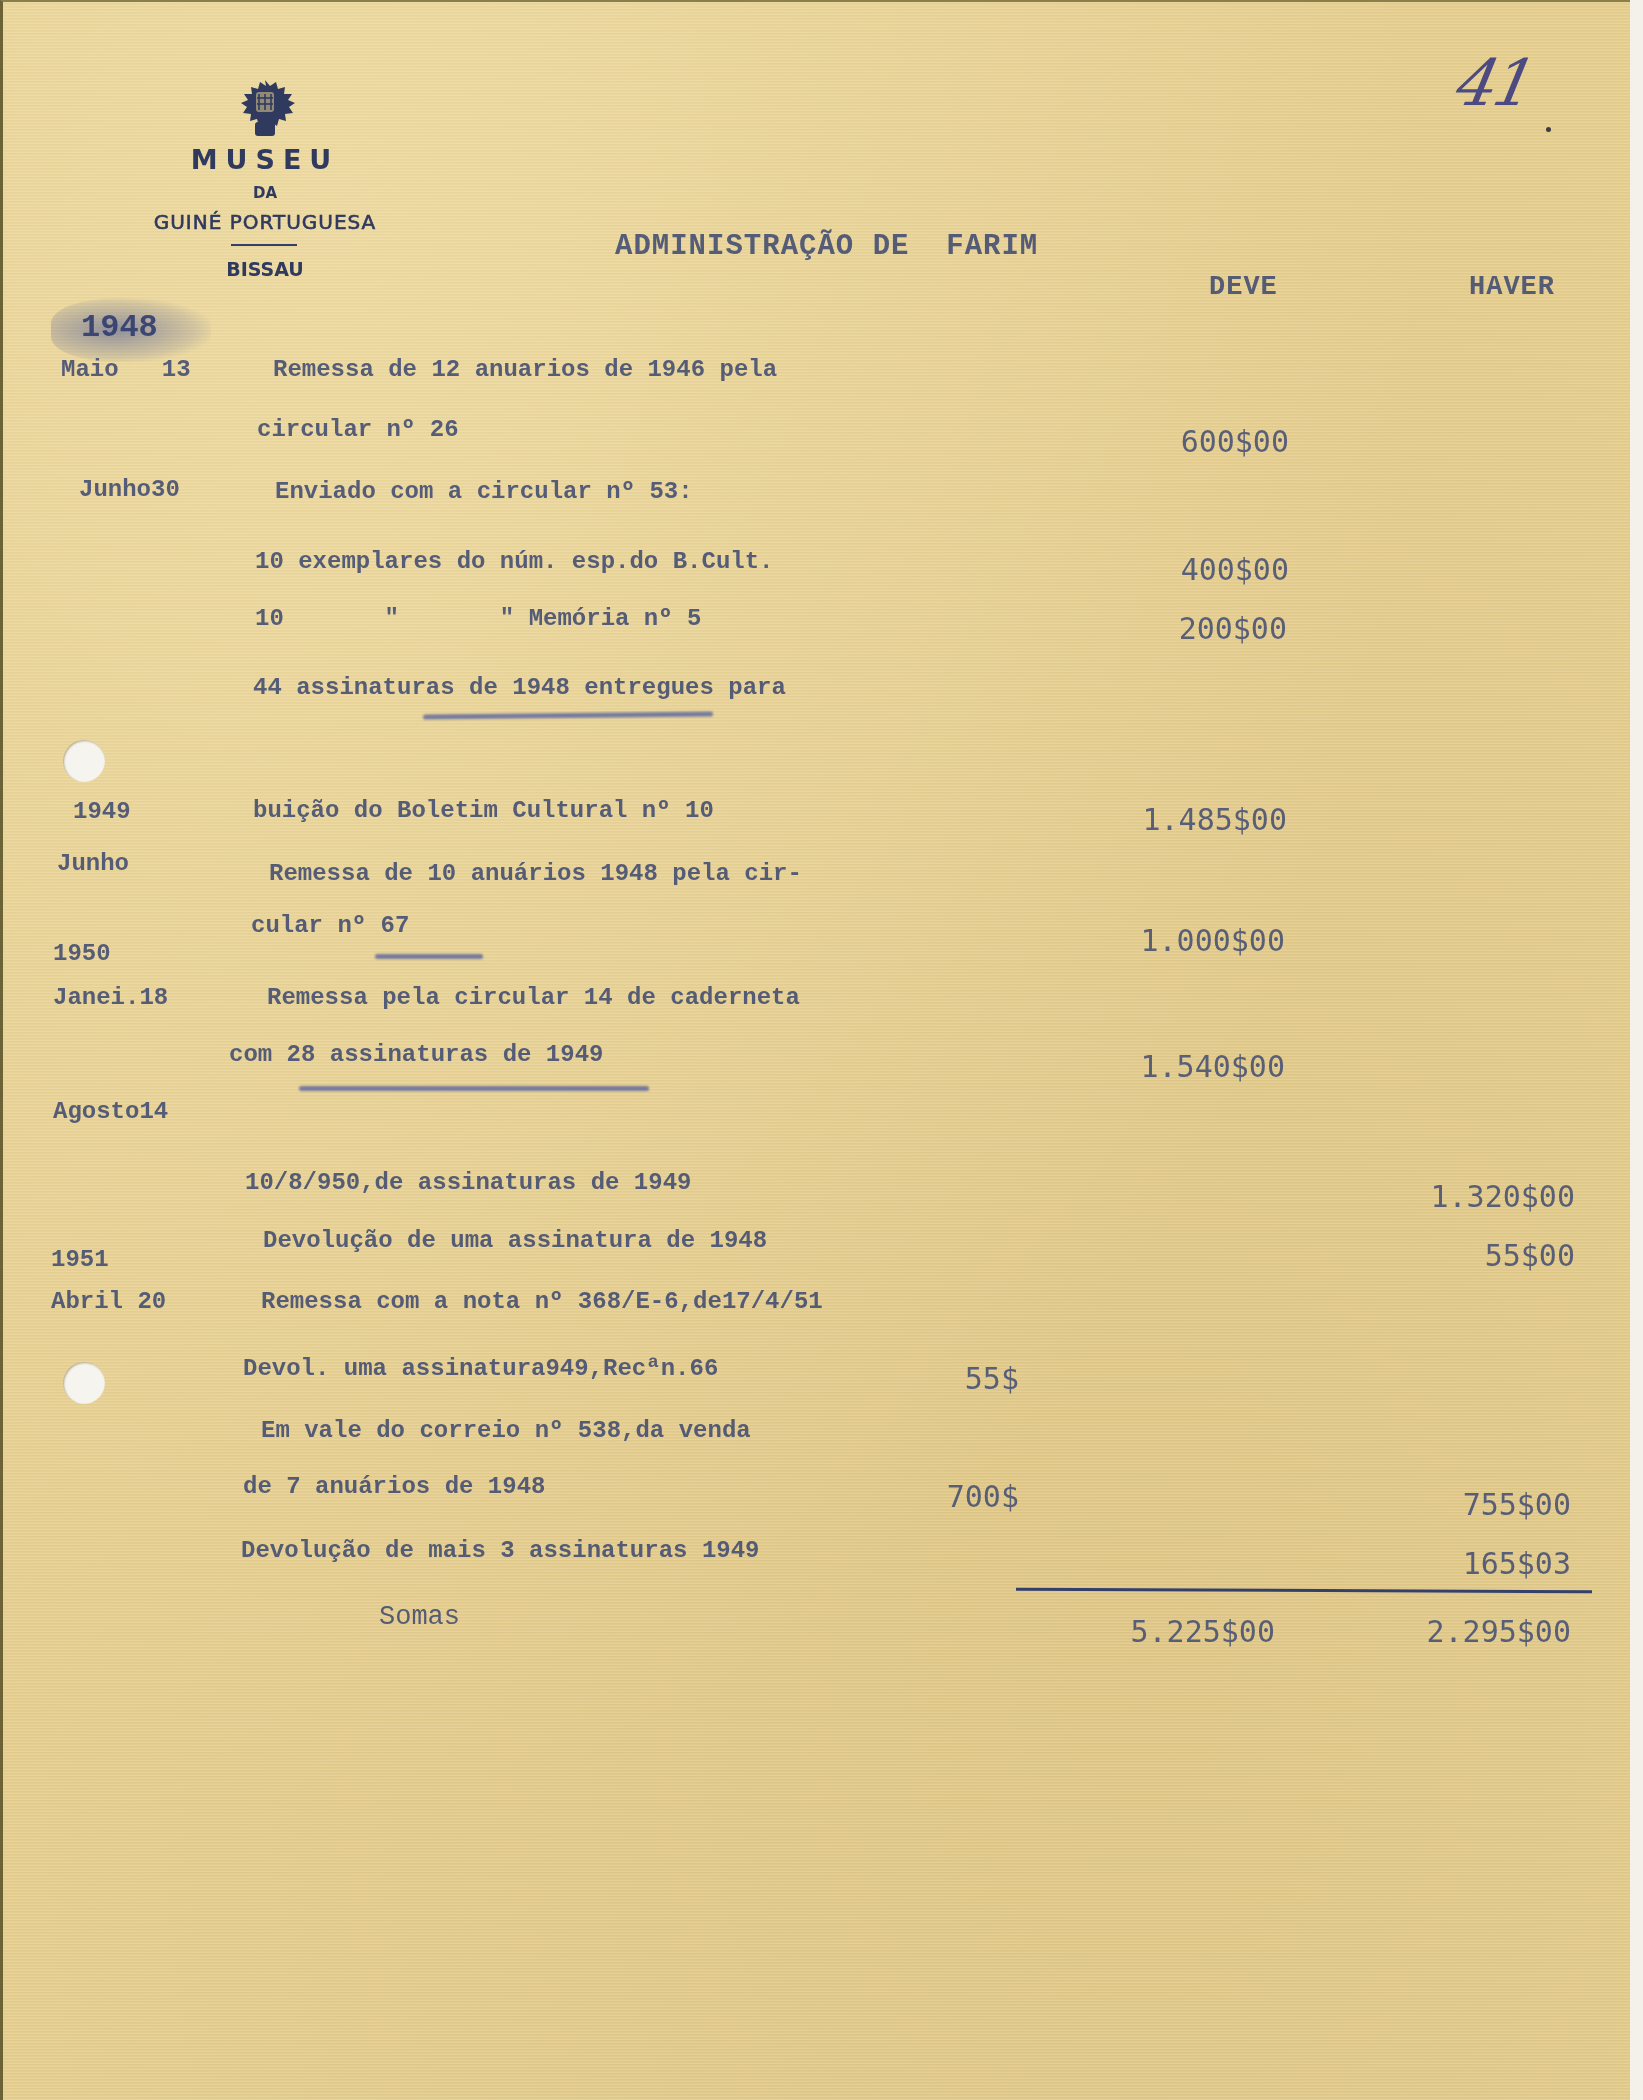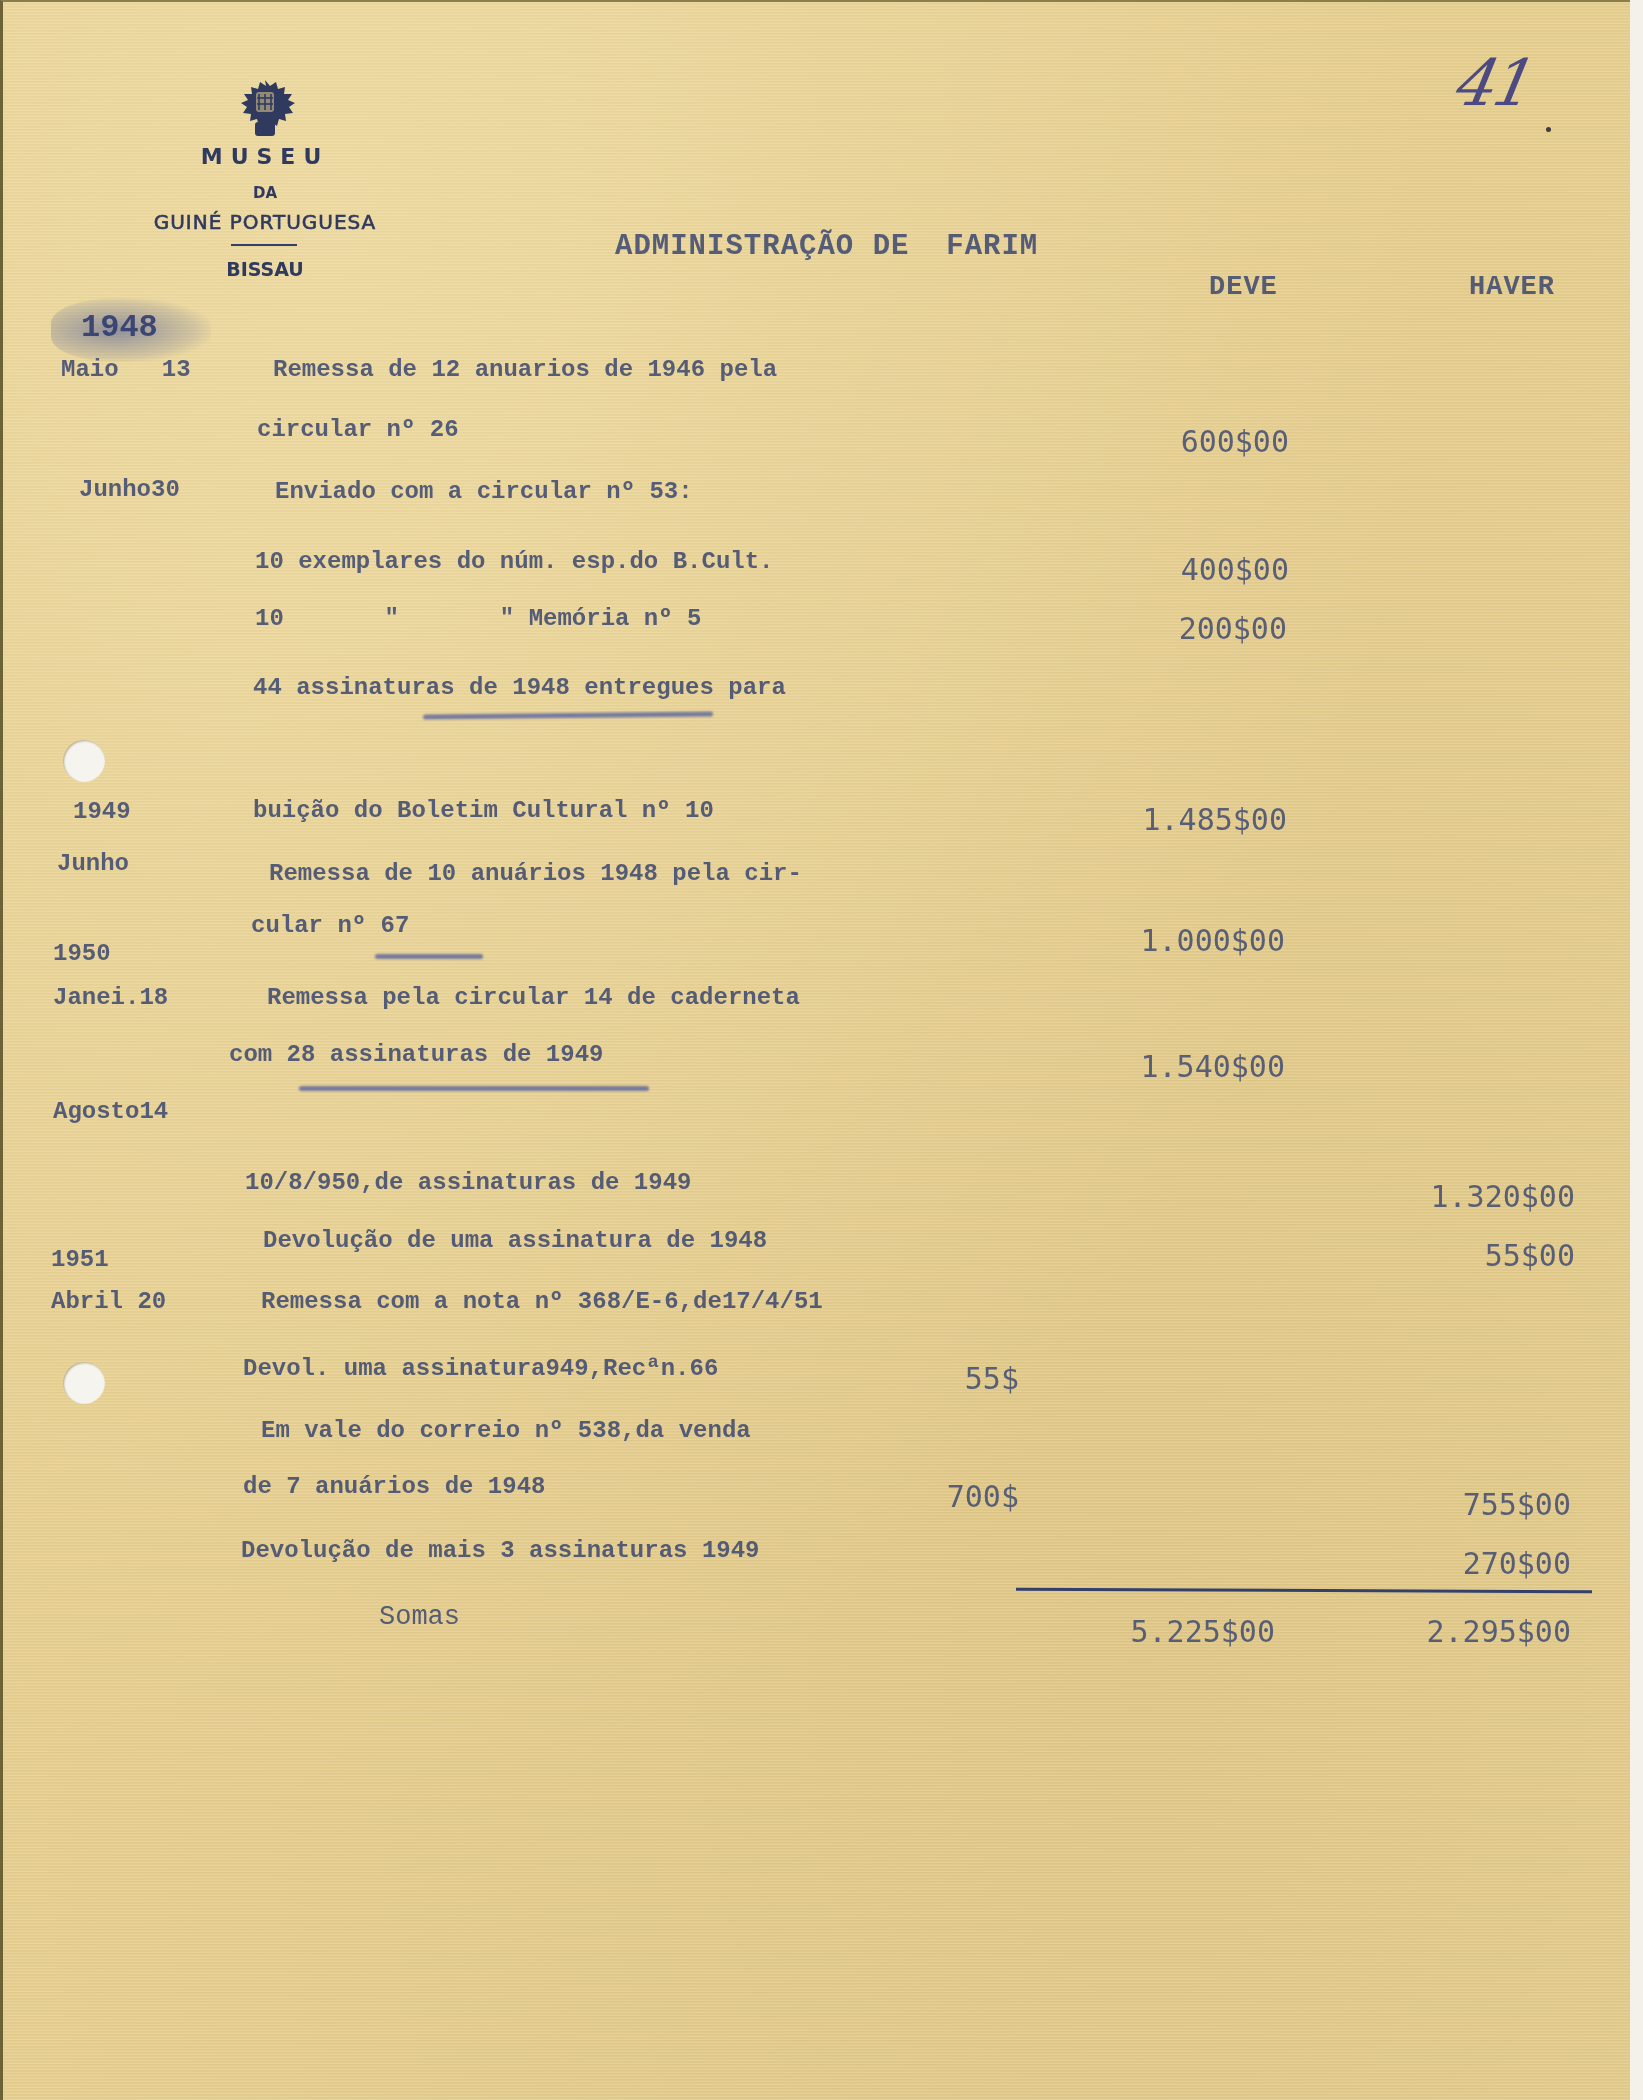--- a/index.html
+++ b/index.html
@@ -42,21 +42,21 @@
       <rect x="31" y="16" width="18" height="20" rx="3"></rect>
     </g>
     <g stroke="#2f3a5e" stroke-width="1.6" fill="none">
       <line x1="34" y1="18" x2="34" y2="34"></line>
         <line x1="40" y1="18" x2="40" y2="34"></line>
         <line x1="46" y1="18" x2="46" y2="34"></line>
       <line x1="32" y1="22" x2="48" y2="22"></line>
         <line x1="32" y1="28" x2="48" y2="28"></line>
     </g>
   </svg>
-  <div class="lh" style="left:160px; top:142px; width:204px; font-size:22px; letter-spacing:8px;">MUSEU</div>
+  <div class="lh" style="left:160px; top:142px; width:204px; font-size:27px; letter-spacing:8px;">MUSEU</div>
   <div class="lh" style="left:212px; top:182px; width:100px; font-size:15px;">DA</div>
   <div class="lh" style="left:112px; top:208px; width:300px; font-size:20px; letter-spacing:1px; font-weight:normal; -webkit-text-stroke:0.6px #2f3a5e;">GUINÉ PORTUGUESA</div>
   <div class="rule" style="left:228px; top:242px; width:66px; height:2px;"></div>
   <div class="lh" style="left:200px; top:256px; width:124px; font-size:19px;">BISSAU</div>
 
   <div class="pencil" style="left:1455px; top:44px;">41</div>
   <div style="position:absolute; left:1543px; top:125px; width:5px; height:5px; border-radius:50%; background:#3b3b40;"></div>
 
   <div class="ink type" style="left:612px; top:230px; font-size:29px; letter-spacing:1px;">ADMINISTRAÇÃO DE  FARIM</div>
   <div class="ink type" style="left:1206px; top:272px; font-size:27px; letter-spacing:1px;">DEVE</div>
@@ -103,21 +103,21 @@
   <div class="ink num right" style="left:1080px; width:206px; top:425px;">600$00</div>
   <div class="ink num right" style="left:1080px; width:206px; top:553px;">400$00</div>
   <div class="ink num right" style="left:1080px; width:204px; top:612px;">200$00</div>
   <div class="ink num right" style="left:1080px; width:204px; top:803px;">1.485$00</div>
   <div class="ink num right" style="left:1080px; width:202px; top:924px;">1.000$00</div>
   <div class="ink num right" style="left:1080px; width:202px; top:1050px;">1.540$00</div>
 
   <div class="ink num right" style="left:1350px; width:222px; top:1180px;">1.320$00</div>
   <div class="ink num right" style="left:1350px; width:222px; top:1239px;">55$00</div>
   <div class="ink num right" style="left:1350px; width:218px; top:1488px;">755$00</div>
-  <div class="ink num right" style="left:1350px; width:218px; top:1547px;">270$00</div>
+  <div class="ink num right" style="left:1350px; width:218px; top:1547px;">165$03</div>
 
   <div class="underline" style="left:420px; top:711px; width:290px; transform:rotate(-0.6deg);"></div>
   <div class="underline" style="left:372px; top:952px; width:108px;"></div>
   <div class="underline" style="left:296px; top:1084px; width:350px;"></div>
 
   <div class="rule" style="left:1013px; top:1587px; width:576px; height:3px; transform:rotate(0.25deg);"></div>
   <div class="ink type" style="left:376px; top:1602px; font-size:27px; font-weight:normal;">Somas</div>
   <div class="ink num right" style="left:1060px; width:212px; top:1615px;">5.225$00</div>
   <div class="ink num right" style="left:1350px; width:218px; top:1615px;">2.295$00</div>
 

